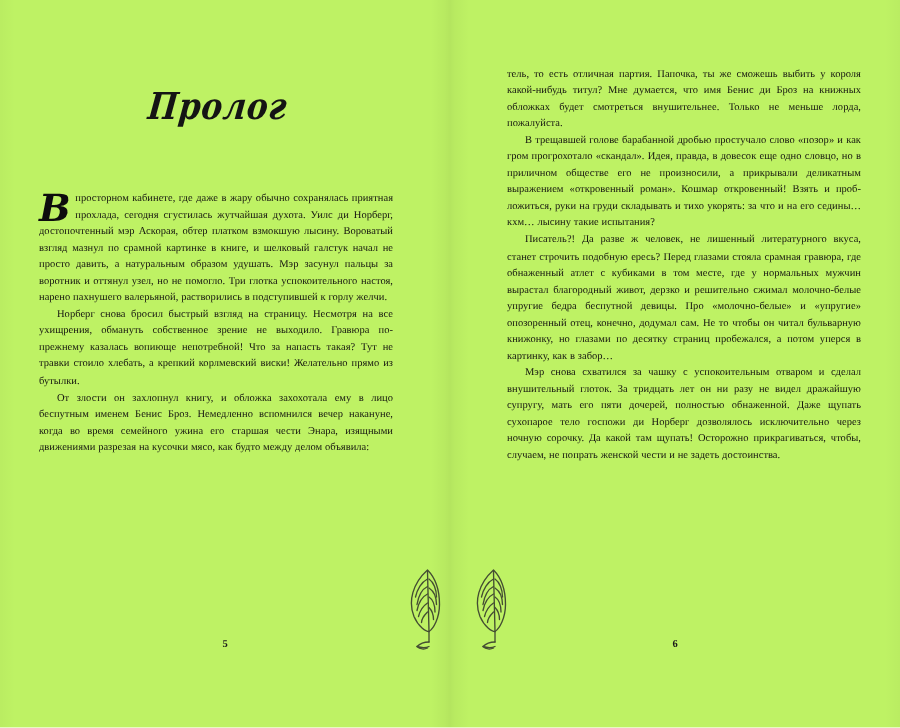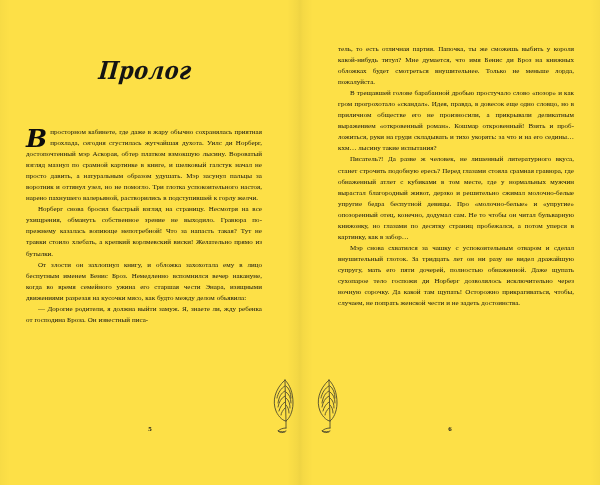--- a/index.html
+++ b/index.html
@@ -40,21 +40,21 @@
       rgba(0,0,0,0.00) 100%);
     pointer-events: none;
     z-index: 5;
   }
 
   .page {
     position: relative;
     width: 300px;
     height: 485px;
     box-sizing: border-box;
-    background: #fde047;
+    background: #bef264;
   }
 
   .page-left  { padding: 0 38px 0 26px; }
   .page-right { padding: 0 26px 0 38px; }
 
   .chapter-title {
     text-align: center;
     margin: 0;
     padding-top: 62px;
     font-family: "DejaVu Serif", "Liberation Serif", serif;
@@ -146,21 +146,20 @@
 <div class="spread">
 
   <div class="page page-left">
 
     <div class="chapter-title">Пролог</div>
 
     <div class="left-text-start">
       <p class="body-block dropcap">В просторном кабинете, где даже в жару обычно сохранялась приятная прохлада, сегодня сгустилась жутчайшая духота. Уилс ди Норберг, достопочтенный мэр Аскорая, обтер платком взмокшую лысину. Вороватый взгляд мазнул по срамной картинке в книге, и шелковый галстук начал не просто давить, а натуральным образом удушать. Мэр засунул пальцы за воротник и оттянул узел, но не помогло. Три глотка успокоительного настоя, нарено пахнушего валерьяной, растворились в подступившей к горлу желчи.</p>
       <p class="body-block">Норберг снова бросил быстрый взгляд на страницу. Несмотря на все ухищрения, обмануть собственное зрение не выходило. Гравюра по-прежнему казалась вопиюще непотребной! Что за напасть такая? Тут не травки стоило хлебать, а крепкий корлмевский виски! Желательно прямо из бутылки.</p>
       <p class="body-block">От злости он захлопнул книгу, и обложка захохотала ему в лицо беспутным именем Бенис Броз. Немедленно вспомнился вечер накануне, когда во время семейного ужина его старшая чести Энара, изящными движениями разрезая на кусочки мясо, как будто между делом объявила:</p>
-      <p class="body-block">— Дорогие родители, я должна выйти замуж. Я, знаете ли, жду ребенка от господина Броза. Он известный писа-</p>
     </div>
 
     <div class="page-footer">5</div>
 
     <div class="edge-shade-l"></div>
   </div>
 
   <div class="page page-right">
 
     <div class="right-text-start">

